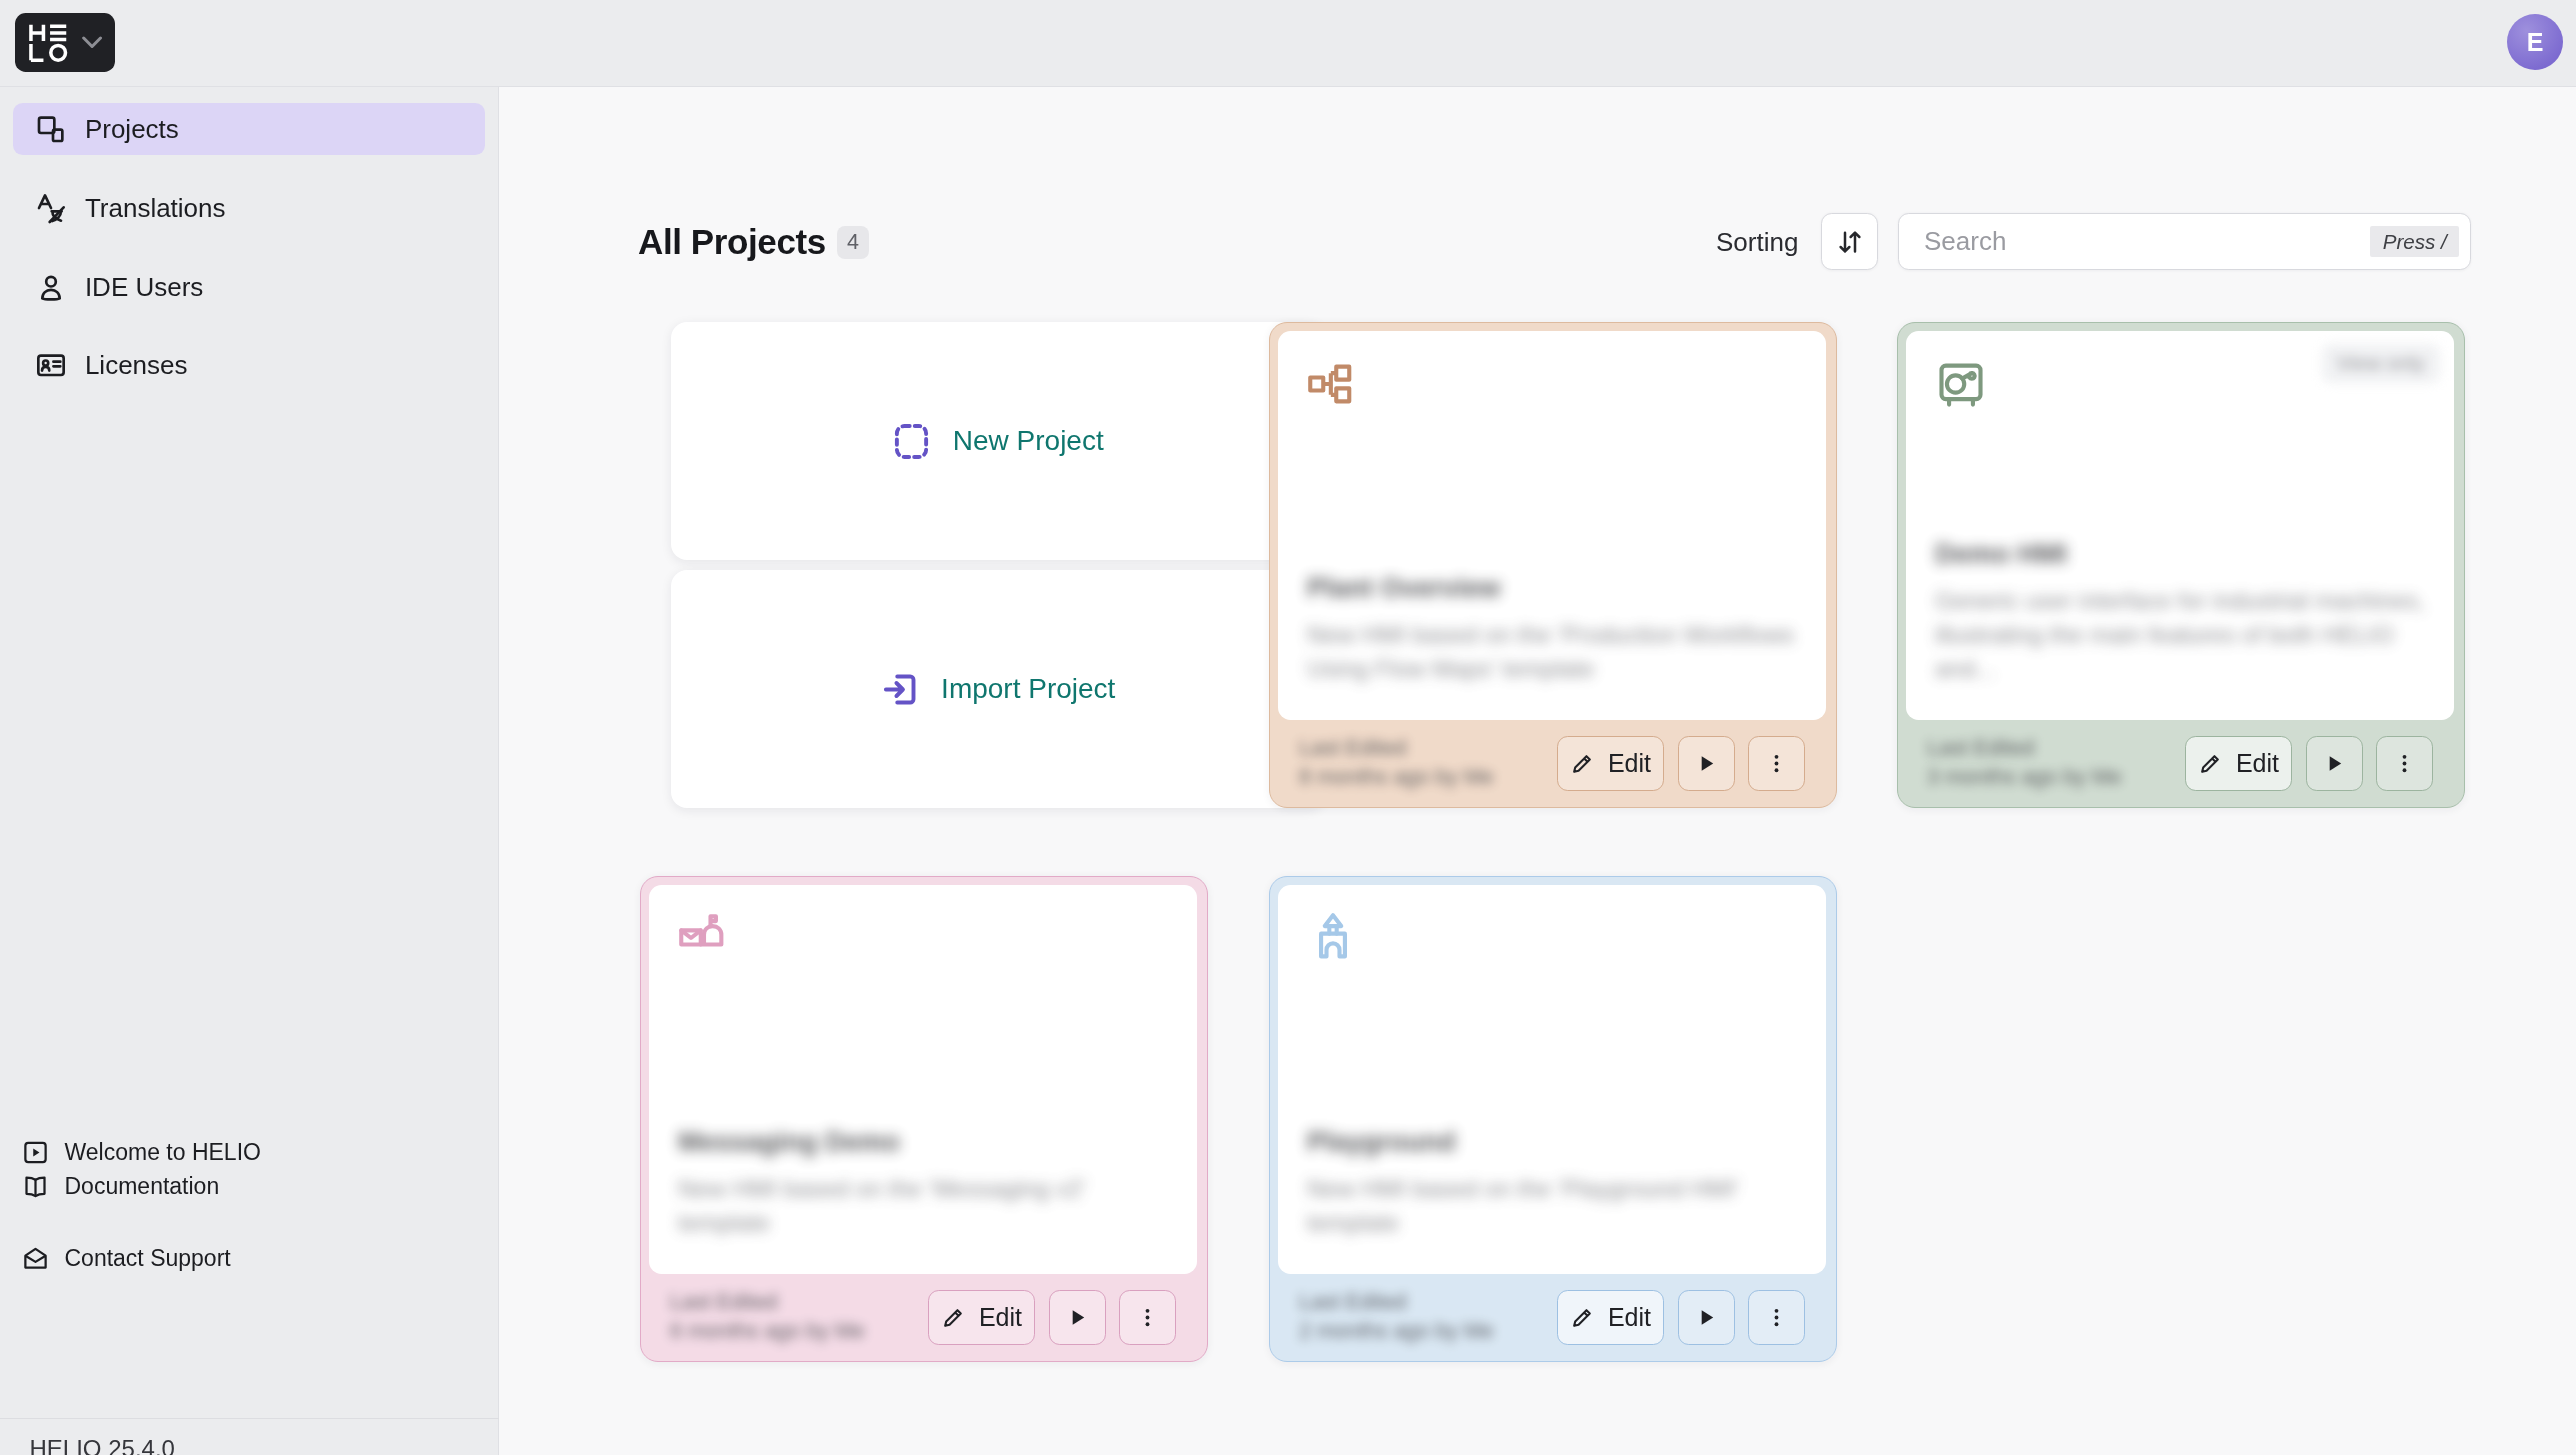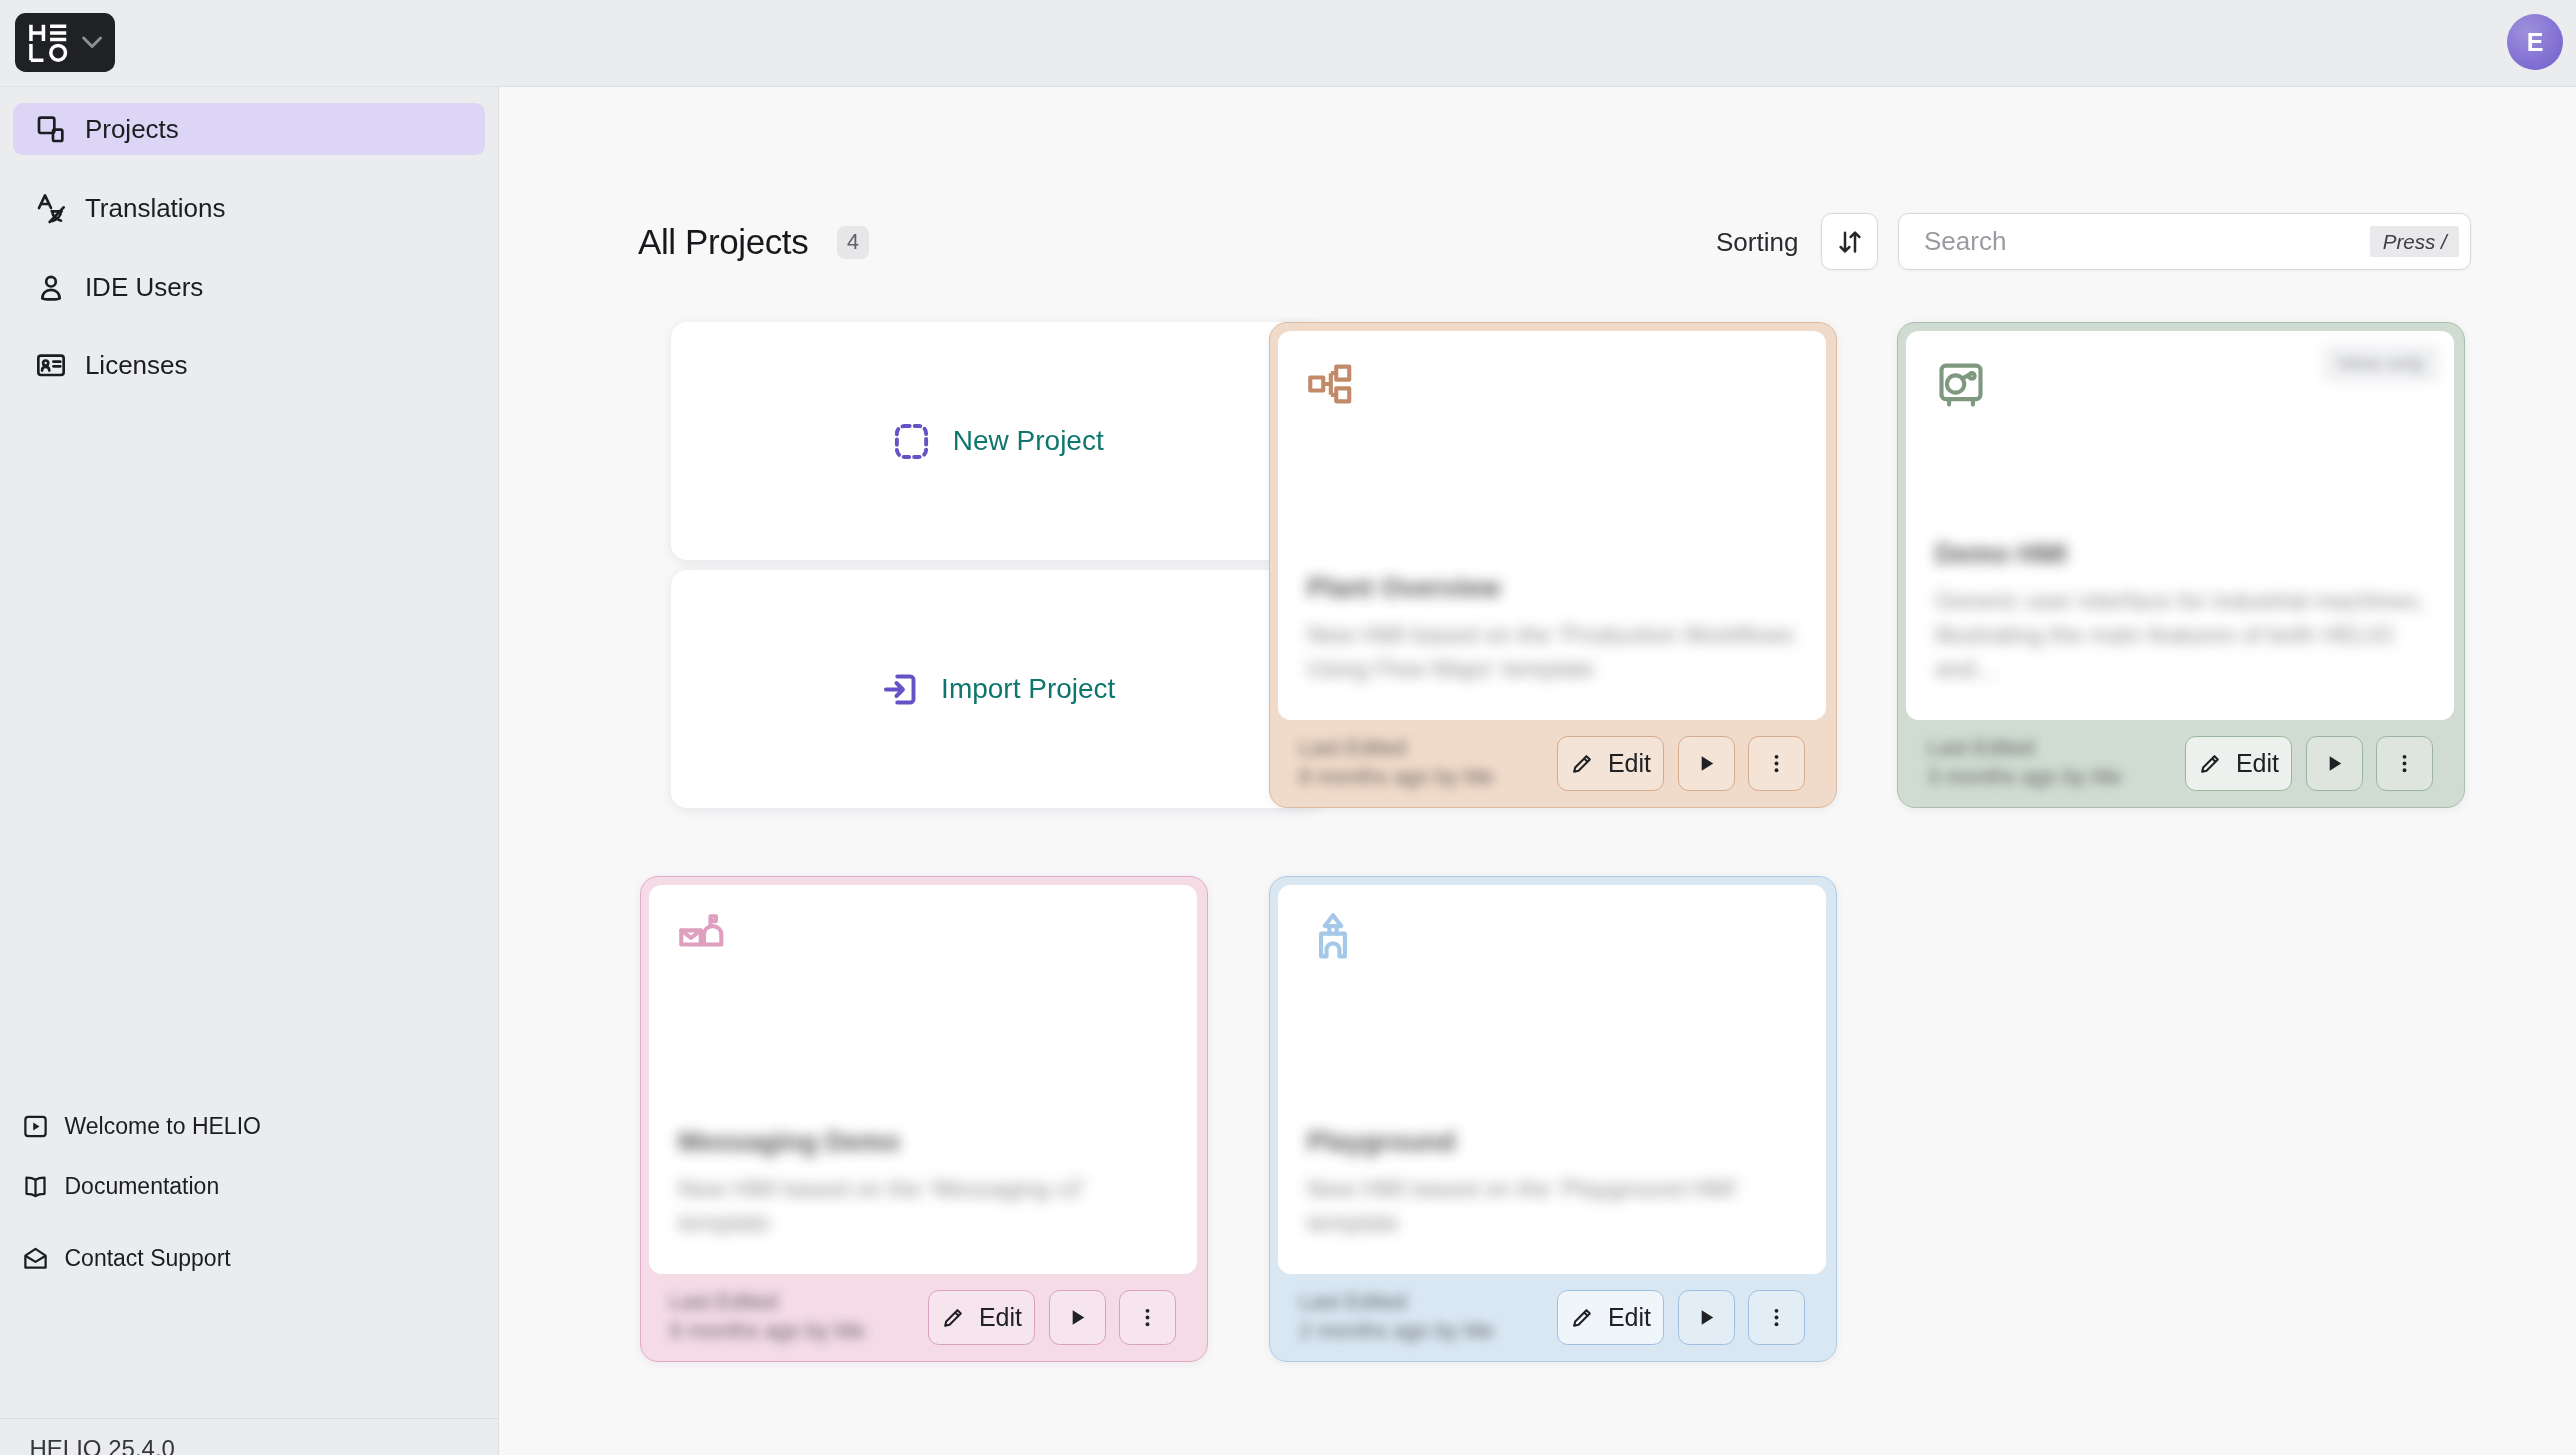--- a/index.html
+++ b/index.html
@@ -45,21 +45,21 @@
     position:absolute; left:21.5px; width:448px; height:50px;
     display:flex; align-items:center; gap:16px;
     font-size:23px; color:#1c1d21; cursor:pointer;
   }
   .side-divider { position:absolute; left:0; top:1331px; width:499px; height:0.9px; background:#dcdde1; }
   .version { position:absolute; left:29.5px; top:1348px; font-size:24px; color:#35363b; }
 
   
   .page-title {
     position:absolute; left:638px; top:222px;
-    font-size:35px; font-weight:normal; color:#17181c; letter-spacing:-0.4px;
+    font-size:35px; font-weight:bold; color:#17181c; letter-spacing:-0.4px;
   }
   .count-badge {
     position:absolute; left:837px; top:226px; min-width:32px; height:33px;
     background:#e7e7ea; border-radius:8px; padding:0 8px;
     display:flex; align-items:center; justify-content:center;
     font-size:21.5px; color:#5f6066;
   }
   .sorting-label { position:absolute; left:1716px; top:227px; font-size:26px; color:#2a2b30; }
   .sort-btn {
     position:absolute; left:1821px; top:213px; width:57px; height:57px;
@@ -198,21 +198,21 @@
   <div class="nav-item" style="top:174px">
     <svg width="32" height="32" viewBox="0 0 24 24">
       <g stroke="#1c1d21" stroke-width="2" fill="none" stroke-linecap="round">
         <circle cx="12" cy="8" r="3.6"></circle>
         <path d="M5.5 20.5 C5.5 16.5 8.4 14.2 12 14.2 C15.6 14.2 18.5 16.5 18.5 20.5 C16.7 21.6 7.3 21.6 5.5 20.5 Z"></path>
       </g>
     </svg>
     <span>IDE Users</span>
   </div>
 
-  <div class="util-item" style="top:1014px">
+  <div class="util-item" style="top:1040px">
     <svg width="27" height="27" viewBox="0 0 24 24">
       <rect x="3" y="3.5" width="18" height="17" rx="2.5" stroke="#1c1d21" stroke-width="2" fill="none"></rect>
       <path d="M10 8.5 L15.5 12 L10 15.5 Z" fill="#1c1d21"></path>
     </svg>
     <span>Welcome to HELIO</span>
   </div>
 
   <div class="util-item" style="top:1074px">
     <svg width="27" height="27" viewBox="0 0 24 24">
       <g stroke="#1c1d21" stroke-width="2" fill="none" stroke-linejoin="round">

